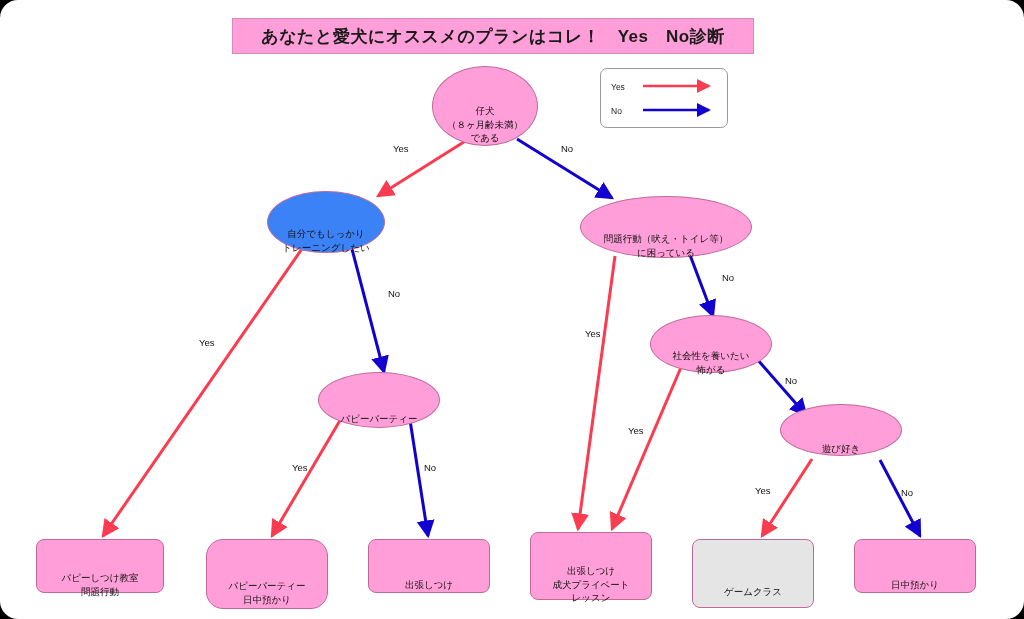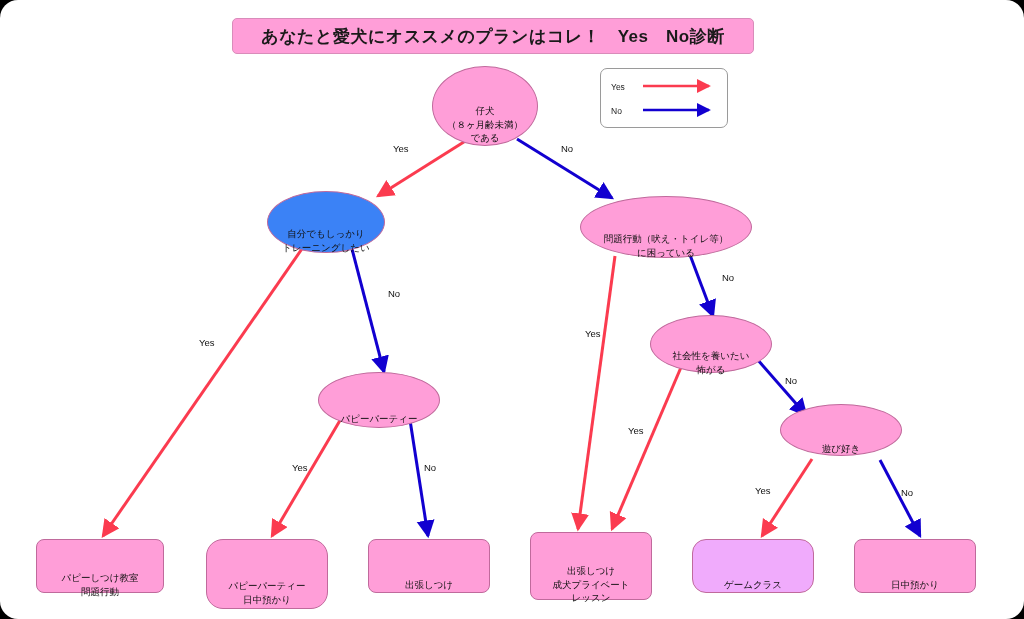--- a/index.html
+++ b/index.html
@@ -24,21 +24,21 @@
     height: 619px;
   }
   .title-banner {
     position: absolute;
     left: 232px;
     top: 18px;
     width: 522px;
     height: 36px;
     background: #ff9ed8;
     border: 1px solid #d98cba;
-    border-radius: 5px;
+    border-radius: 0;
     display: flex;
     align-items: center;
     justify-content: center;
     box-sizing: border-box;
   }
   .title-banner span {
     font-size: 17px;
     font-weight: bold;
     color: #1a1a1a;
     letter-spacing: 0.5px;
@@ -163,21 +163,21 @@
 日中預かり</span>
       </div>
       <div class="node box" style="left: 368px; top: 539px; width: 122px; height: 54px; background: rgb(255, 158, 216); border-color: rgb(192, 106, 156);">
         <span>出張しつけ</span>
       </div>
       <div class="node box" style="left: 530px; top: 532px; width: 122px; height: 68px; background: rgb(255, 158, 216); border-color: rgb(192, 106, 156);">
         <span>出張しつけ
 成犬プライベート
 レッスン</span>
       </div>
-      <div class="node box" style="left: 692px; top: 539px; width: 122px; height: 54px; background: #f0abfc; border-color: rgb(192, 106, 156); border-radius: 14px;">
+      <div class="node box" style="left: 692px; top: 539px; width: 122px; height: 69px; background: #e5e5e5; border-color: rgb(192, 106, 156);">
         <span>ゲームクラス</span>
       </div>
       <div class="node box" style="left: 854px; top: 539px; width: 122px; height: 54px; background: rgb(255, 158, 216); border-color: rgb(192, 106, 156);">
         <span>日中預かり</span>
       </div>
     </div>
   <div id="labels-layer">
       <div class="edge-label" style="left: 393px; top: 143px;">Yes</div>
       <div class="edge-label" style="left: 561px; top: 143px;">No</div>
       <div class="edge-label" style="left: 199px; top: 337px;">Yes</div>

